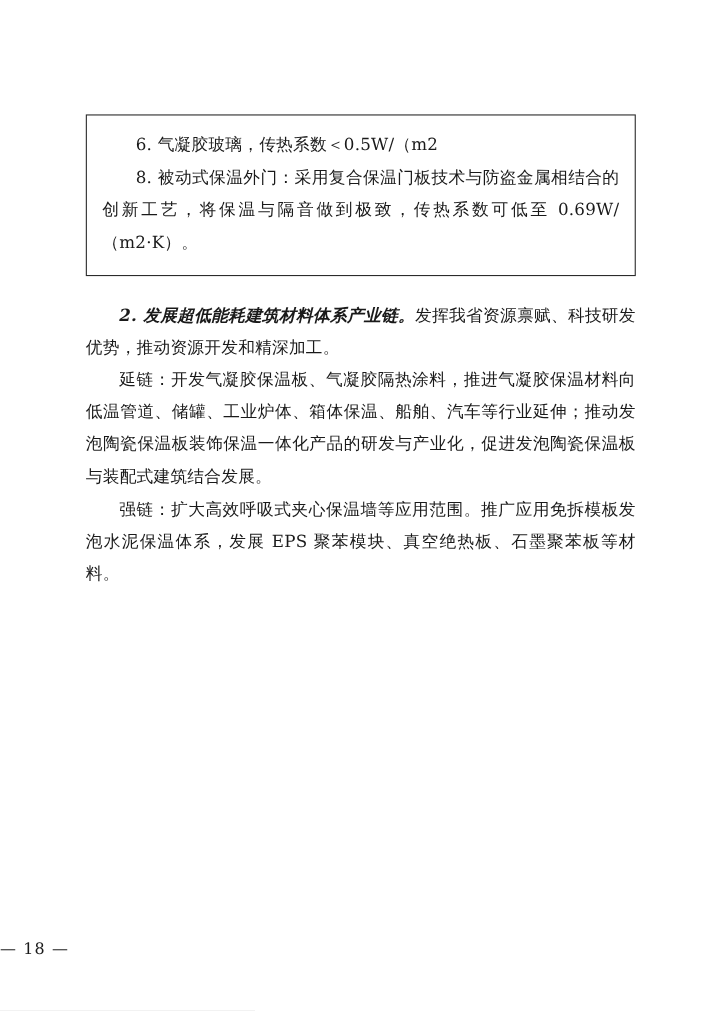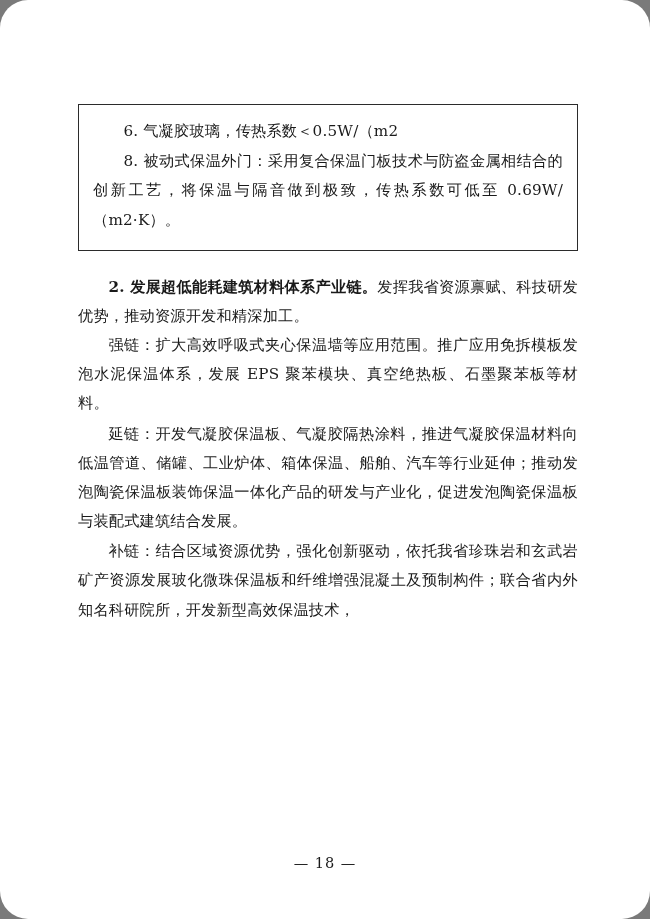--- a/index.html
+++ b/index.html
@@ -9,21 +9,20 @@
   }
   .page {
     position: relative;
     width: 650px;
     height: 919px;
     background: #ffffff;
     box-sizing: border-box;
     font-family: "DejaVu Serif", "Liberation Serif", serif;
     color: #1a1a1a;
     overflow: hidden;
-    border-radius: 28px;
   }
   .content {
     position: absolute;
     left: 78px;
     top: 104px;
     width: 500px;
   }
   .boxed {
     border: 1.2px solid #2b2b2b;
     box-sizing: border-box;
@@ -39,54 +38,53 @@
     letter-spacing: 0.2px;
   }
   .boxed .para {
     line-height: 1.95;
   }
   .indent {
     text-indent: 2em;
   }
   .heading {
     font-weight: bold;
+    font-style: italic;
   }
   .spaced {
     margin-top: 15px;
   }
   .body-para {
     margin-bottom: 1px;
   }
   .page-number {
     position: absolute;
     bottom: 48px;
     left: 0;
     width: 100%;
-    text-align: center;
     font-size: 14.5px;
     font-family: "DejaVu Serif", "Liberation Serif", serif;
     color: #1a1a1a;
     letter-spacing: 1px;
   }
 </style>
 </head>
 <body>
 
 <div class="page">
 
   <div class="content">
 
     <div class="boxed">
       <p class="para indent"><span>6. 气凝胶玻璃，传热系数＜0.5W/（m2</span></p>
       <p class="para indent">8. 被动式保温外门：采用复合保温门板技术与防盗金属相结合的创新工艺，将保温与隔音做到极致，传热系数可低至 0.69W/（m2·K）。</p>
     </div>
 
     <p class="para indent spaced"><span class="heading">2. 发展超低能耗建筑材料体系产业链。</span><span>发挥我省资源禀赋、科技研发优势，推动资源开发和精深加工。</span></p>
 
+    <p class="para indent body-para">延链：开发气凝胶保温板、气凝胶隔热涂料，推进气凝胶保温材料向低温管道、储罐、工业炉体、箱体保温、船舶、汽车等行业延伸；推动发泡陶瓷保温板装饰保温一体化产品的研发与产业化，促进发泡陶瓷保温板与装配式建筑结合发展。</p>
     <p class="para indent body-para">强链：扩大高效呼吸式夹心保温墙等应用范围。推广应用免拆模板发泡水泥保温体系，发展 EPS 聚苯模块、真空绝热板、石墨聚苯板等材料。</p>
-    <p class="para indent body-para">延链：开发气凝胶保温板、气凝胶隔热涂料，推进气凝胶保温材料向低温管道、储罐、工业炉体、箱体保温、船舶、汽车等行业延伸；推动发泡陶瓷保温板装饰保温一体化产品的研发与产业化，促进发泡陶瓷保温板与装配式建筑结合发展。</p>
-    <p class="para indent body-para">补链：结合区域资源优势，强化创新驱动，依托我省珍珠岩和玄武岩矿产资源发展玻化微珠保温板和纤维增强混凝土及预制构件；联合省内外知名科研院所，开发新型高效保温技术，</p>
 
   </div>
 
   <div class="page-number">— 18 —</div>
 
 </div>
 
 </body></html>

